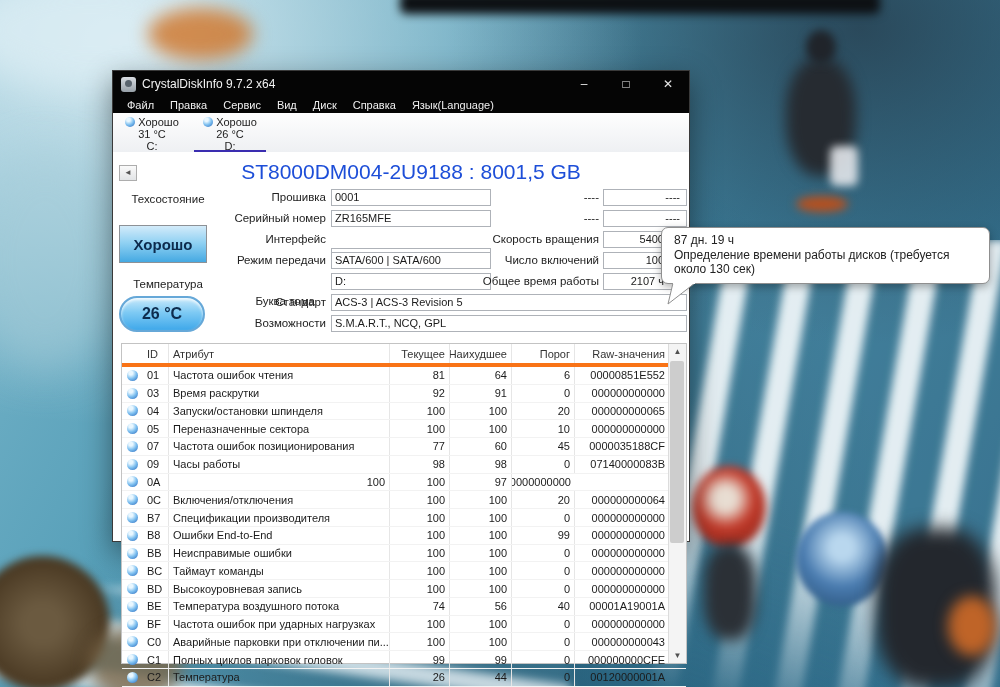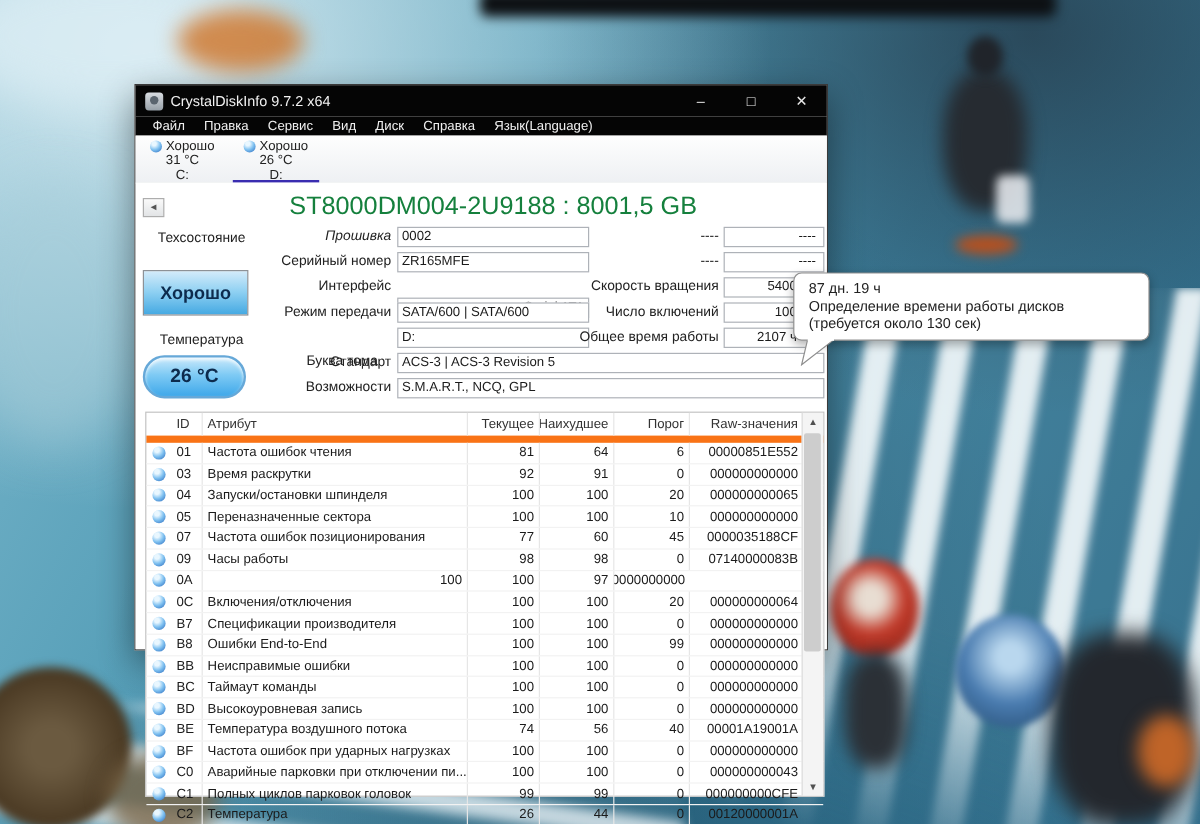--- a/index.html
+++ b/index.html
@@ -48,54 +48,54 @@
   .menu-item{color:#f0f0f0;font-size:11px;padding:0 8px;text-align:right;}
   .tabstrip{position:absolute;left:0;top:42px;right:0;height:39px;background:linear-gradient(#fefefe,#eef0f3);border-bottom:1px solid #cfd2d6;display:flex;}
   .tab{width:78px;padding-top:3px;text-align:center;line-height:11px;font-size:11px;color:#222;position:relative;}
   .tab .trow{height:12px;display:flex;align-items:center;justify-content:center;gap:3px;}
   .orb{width:10px;height:10px;border-radius:50%;background:radial-gradient(circle at 35% 28%, #e9f7ff 0 18%, #7ec0f0 52%, #2f6fc0 95%);flex:0 0 auto;}
   .tab.active::after{content:"";position:absolute;left:3px;right:3px;bottom:-1px;height:3px;background:#3a2db0;}
   .content{position:absolute;left:0;top:81px;right:0;bottom:0;background:#fff;}
 
   .back-btn{position:absolute;left:6px;top:13px;width:18px;height:16px;background:linear-gradient(#fafafa,#e2e4e6);
     border:1px solid #adadad;box-sizing:border-box;color:#555;font-size:8px;line-height:13px;text-align:center;}
-  .drive-title{position:absolute;left:30px;right:10px;top:8px;text-align:center;font-size:21px;color:#15803d;}
+  .drive-title{position:absolute;left:30px;right:10px;top:8px;text-align:center;font-size:21px;color:#1d4ed8;}
 
   .side-label{position:absolute;left:0;width:110px;text-align:center;font-size:11.5px;color:#222;}
   .health-label{top:41px;}
   .health-btn{position:absolute;left:6px;top:73px;width:88px;height:38px;border:1px solid #8d9196;box-sizing:border-box;
     background:linear-gradient(#d3ebfa 0%,#8ed0f2 48%,#45a9e2 100%);display:flex;align-items:center;justify-content:center;
     font-size:15px;font-weight:bold;color:#0d2b4d;}
   .temp-label{top:126px;}
   .temp-btn{position:absolute;left:6px;top:144px;width:86px;height:36px;border-radius:18px;border:2px solid #66a8d8;box-sizing:border-box;
     background:linear-gradient(#c9e9fb 0%,#7ecaf4 45%,#3fa8ea 100%);display:flex;align-items:center;justify-content:center;
     font-size:16px;font-weight:bold;color:#0d2b4d;box-shadow:inset 0 2px 3px rgba(255,255,255,.8);}
   .flabel{position:absolute;top:2px;font-size:11.5px;color:#222;text-align:right;white-space:nowrap;}
   .fbox{position:absolute;top:0;height:17px;border:1px solid #aeb2b8;box-sizing:border-box;background:#fff;
     font-size:11px;line-height:15px;padding:0 3px;white-space:nowrap;overflow:hidden;}
   .fbox.right-val{text-align:right;}
 
   
   .smart-table{position:absolute;left:8px;top:191px;width:566px;height:321px;border:1px solid #c3c3c3;box-sizing:border-box;background:#fff;}
   .t-head,.t-row{display:grid;grid-template-columns:21px 26px 221px 60px 62px 63px 94px;align-items:center;}
-  .t-head{height:19px;border-bottom:6px solid #f97316;color:#333;}
+  .t-head{height:19px;border-bottom:4px solid #f97316;color:#333;}
   .t-row{height:16.77px;border-bottom:1px solid #f2f2f2;}
   .t-head > div,.t-row > div{height:100%;display:flex;align-items:center;border-right:1px solid #e6e6e6;padding:0 4px;box-sizing:border-box;overflow:hidden;white-space:nowrap;}
   .t-head > div:first-child,.t-row > div:first-child{border-right:none;justify-content:center;padding:0;}
   .c-num{justify-content:flex-end;}
   .c-raw{justify-content:flex-end;border-right:none !important;}
   .roworb{width:11px;height:11px;border-radius:50%;background:radial-gradient(circle at 35% 28%, #e9f7ff 0 18%, #7ec0f0 52%, #2f6fc0 95%);}
   .t-scroll{position:absolute;top:0;right:0;bottom:0;width:17px;background:#f4f4f4;border-left:1px solid #dcdcdc;}
   .t-scroll .arr{position:absolute;left:0;width:100%;height:15px;color:#505050;font-size:8px;text-align:center;line-height:15px;}
   .arr-up{top:0;}
   .arr-dn{bottom:0;}
   .t-thumb{position:absolute;left:1px;width:14px;top:17px;height:182px;background:#cdcdcd;border-radius:2px;}
 
   
-  .tooltip{position:absolute;left:661px;top:227px;width:297px;background:#fff;border:1px solid #8f8f8f;border-radius:7px;
+  .tooltip{position:absolute;left:661px;top:227px;width:329px;background:#fff;border:1px solid #8f8f8f;border-radius:7px;
     box-shadow:0 3px 8px rgba(0,0,0,.3);padding:5px 12px 7px 12px;box-sizing:border-box;font-size:12px;color:#222;z-index:50;}
   .tooltip .l1{margin-bottom:1px;}
   .tip-tail{position:absolute;left:5px;top:100%;margin-top:-1px;}
 </style>
 </head>
 <body>
 
 <div class="screen">
 
   <div class="bgshape b-lt1"></div>
@@ -160,22 +160,22 @@
     <div class="content">
       <div class="back-btn">◄</div>
       <div class="drive-title">ST8000DM004-2U9188 : 8001,5 GB</div>
 
       <div class="side-label health-label">Техсостояние</div>
       <div class="health-btn">Хорошо</div>
       <div class="side-label temp-label">Температура</div>
       <div class="temp-btn">26 °C</div>
 
       <div id="fields">
-          <div class="flabel" style="left: 96px; width: 117px; top: 39px; font-style: italic;">Прошивка</div>
-          <div class="fbox" style="left: 218px; width: 160px; top: 37px;">0002</div>
+          <div class="flabel" style="left: 96px; width: 117px; top: 39px;">Прошивка</div>
+          <div class="fbox" style="left: 218px; width: 160px; top: 37px;">0001</div>
           <div class="flabel" style="left: 96px; width: 117px; top: 60px;">Серийный номер</div>
           <div class="fbox" style="left: 218px; width: 160px; top: 58px;">ZR165MFE</div>
           <div class="flabel" style="left: 96px; width: 117px; top: 81px;">Интерфейс</div>
           <div class="fbox" style="left: 218px; width: 160px; top: 96px; text-align: right;">Serial ATA</div>
           <div class="flabel" style="left: 96px; width: 117px; top: 102px;">Режим передачи</div>
           <div class="fbox" style="left: 218px; width: 160px; top: 100px;">SATA/600 | SATA/600</div>
           <div class="flabel" style="left: 85px; width: 117px; top: 123px; margin-top: 20px;">Буква тома</div>
           <div class="fbox" style="left: 218px; width: 160px; top: 121px;">D:</div>
           <div class="flabel" style="left: 96px; width: 117px; top: 144px;">Стандарт</div>
           <div class="fbox" style="left: 218px; width: 356px; top: 142px;">ACS-3 | ACS-3 Revision 5</div>

